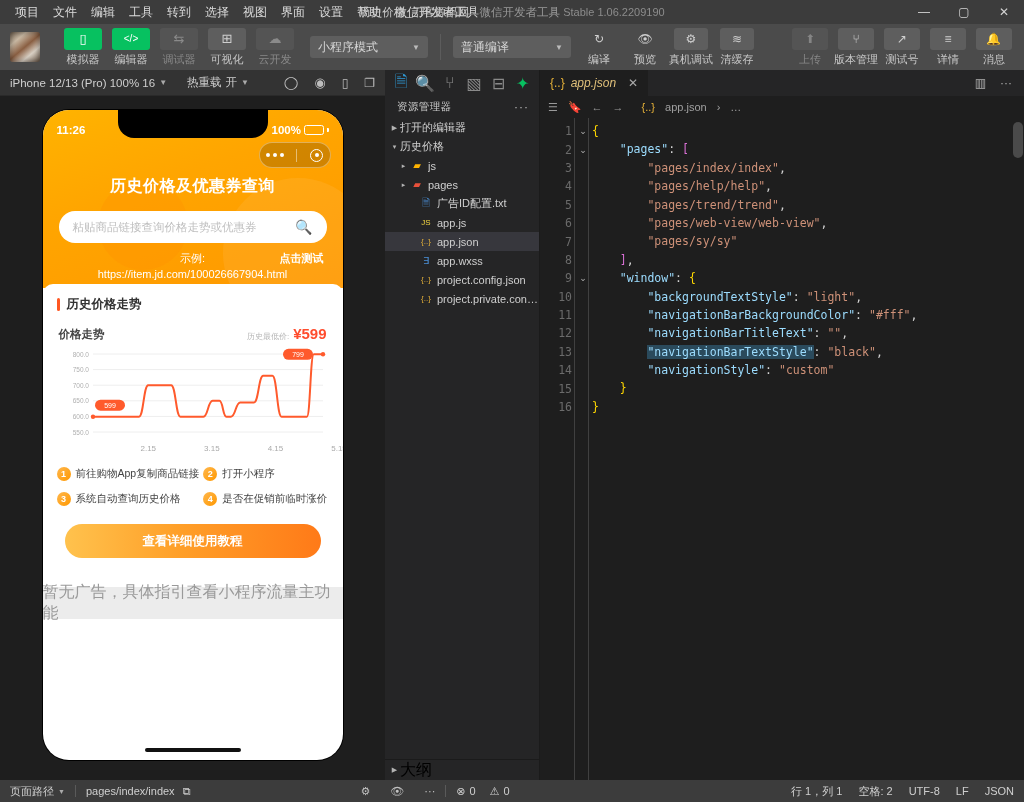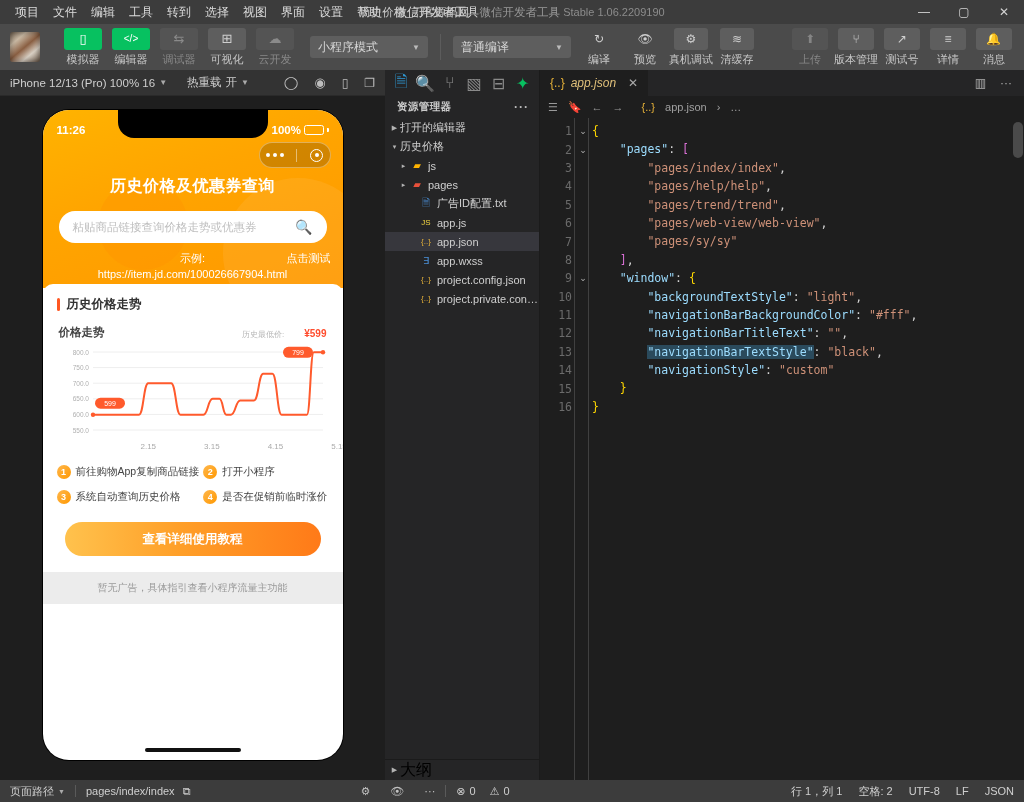--- a/index.html
+++ b/index.html
@@ -120,62 +120,62 @@
   .ph-title { text-align:center; color:#fff; font-size: 16px; font-weight:700; margin-top: 26px; letter-spacing:.5px; position:relative; z-index:3;}
   .searchbox {
     margin: 14px 16px 0; height: 32px; background:#fff; border-radius: 16px; display:flex;
     align-items:center; padding: 0 14px; position:relative; z-index:3;
   }
   .searchbox .ph { font-size: 11.5px; color:#bfbfbf; flex:1; }
   .searchbox .si { color:#ff8c1a; font-size: 14px; }
   .ph-example { text-align:center; margin-top: 8px; position:relative; z-index:3; padding: 0 12px;}
   .ph-example .row1 { display:flex; justify-content:center; align-items:center; position:relative; }
   .ph-example .ex { color:#fff; font-size:11px; }
-  .ph-example .test { position:absolute; right:0; color:#fff; font-size:11px; font-weight:400;margin-left:26px;}
+  .ph-example .test { position:absolute; right:7px; color:#fff; font-size:11px; font-weight:700;margin-left:26px;}
   .ph-example .url { color:#fff; font-size:11px; margin-top:2px; }
 
   .card { background:#fff; margin: -4px 0 0; border-radius: 10px 10px 0 0; position:relative; z-index: 4; padding: 12px 14px 0;}
   .sec-head { display:flex; align-items:center; gap:7px; font-size:12.5px; font-weight:700; color:#333; }
   .sec-head .bar { width:3px; height:13px; background:#ff5722; border-radius:2px; display:block;}
 
   .chart-wrap { margin-top: 12px; }
   .chart-top { display:flex; justify-content:space-between; align-items:flex-end; padding: 0 2px;}
   .chart-top .ct { font-size:11.5px; font-weight:700; color:#444; }
   .chart-top .lowest { font-size:8px; color:#b5b5b5; }
-  .chart-top .lowest b { color:#ff4d2e; font-size:10px; margin-left:20px;}
+  .chart-top .lowest b { color:#ff4d2e; font-size:15px; margin-left:4px;}
   .chart { position:relative; height: 96px; margin-top: 4px; }
   .chart svg { display:block; }
   .xaxis { display:flex; justify-content:space-between; padding: 2px 6px 0 36px; }
   .xaxis span { font-size: 8px; color:#aaa;margin-left:48px; }
 
   .steps { margin-top: 14px; }
   .steps-grid { margin-top: 10px; display:grid; grid-template-columns: 1fr 1fr; row-gap: 11px; column-gap: 4px; }
   .step { display:flex; align-items:center; gap:5px; }
   .step .num {
     width:14px; height:14px; border-radius:50%; flex:none;
     background: linear-gradient(135deg,#ffb74d,#ff9800); color:#fff; font-size:9px;
     display:flex; align-items:center; justify-content:center; font-weight:700;
   }
   .step .txt { font-size: 10.5px; color:#444; white-space:nowrap; }
 
   .cta {
     margin: 18px 8px 0; height: 34px; border-radius: 17px;
     background: linear-gradient(90deg,#ffc24d 0%, #ff9f28 45%, #ff7a18 100%);
     color:#fff; font-size: 12.5px; font-weight:700; display:flex; align-items:center; justify-content:center;
   }
-  .adbar { margin-top: 16px; height: 32px; background:#ececec; display:flex; align-items:center; justify-content:center;
-    color:#9a9a9a; font-size:10px; margin-left:-14px; margin-right:-14px;}
+  .adbar { margin-top: 29px; height: 32px; background:#ececec; display:flex; align-items:center; justify-content:center;
+    color:#9a9a9a; font-size:16px; margin-left:-14px; margin-right:-14px;}
   .ph-home { position:absolute; bottom: 8px; left:50%; transform:translateX(-50%); width: 96px; height:4px; border-radius:3px; background:#111;}
 
   
   .explorer { width: 155px; min-width:155px; background: #252526; display:flex; flex-direction: column; border-right:1px solid #1b1b1b;}
   .act-bar { height: 26px; display:flex; align-items:center; gap: 0px; padding: 0 4px; background:#252526; }
   .act-ico { width: 25px; height: 24px; display:flex; align-items:center; justify-content:center; color:#8a8a8a; }
   .act-ico.active { color:#2f9bd8; }
-  .exp-head { display:flex; justify-content:space-between; padding: 4px 10px 4px 12px; font-weight: bold; }
+  .exp-head { display:flex; justify-content:space-between; padding: 4px 10px 4px 12px; }
   .exp-head .t { font-size: 10.5px; color: #cbcbcb; letter-spacing:.4px;}
   .exp-head .dots { color:#bbb; font-size:12px; letter-spacing:1px;}
   .tree { flex:1; overflow:hidden; font-size: 11px; color:#cfcfcf; }
   .trow { height: 19px; display:flex; align-items:center; padding-left: 4px; white-space:nowrap; }
   .trow.selected { background:#37373d; }
   .tw { width: 11px; display:flex; align-items:center; justify-content:center; color:#b3b3b3; font-size:7px; flex:none;}
   .ico { width: 16px; display:flex; align-items:center; justify-content:center; margin-right: 3px; flex:none; font-size:10px;}
   .fname { overflow:hidden; text-overflow:ellipsis; }
   .outline { border-top:1px solid #1b1b1b; }
   .outline .trow { height:20px; }

